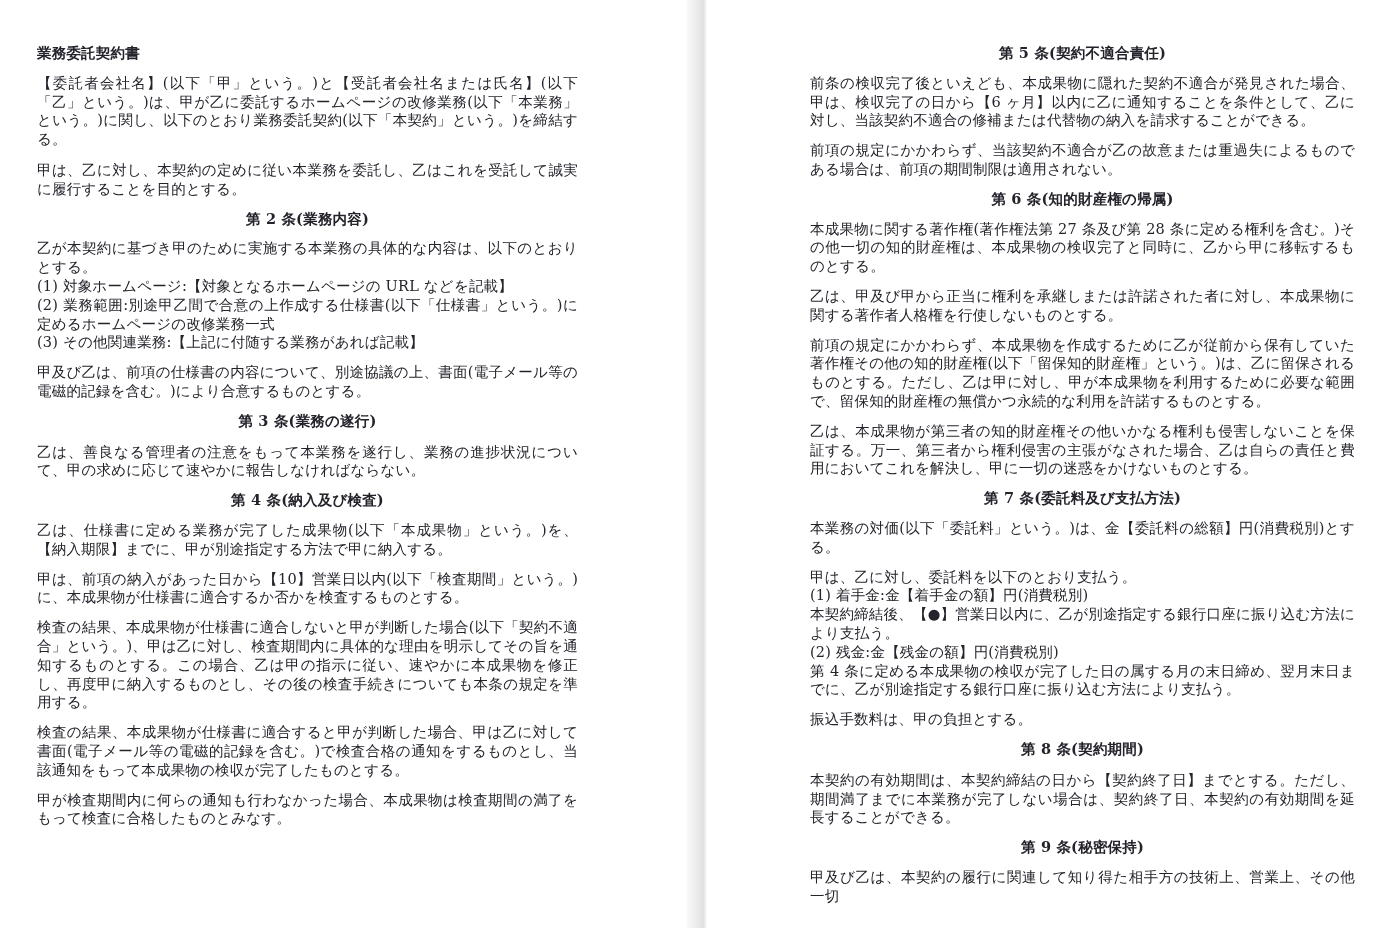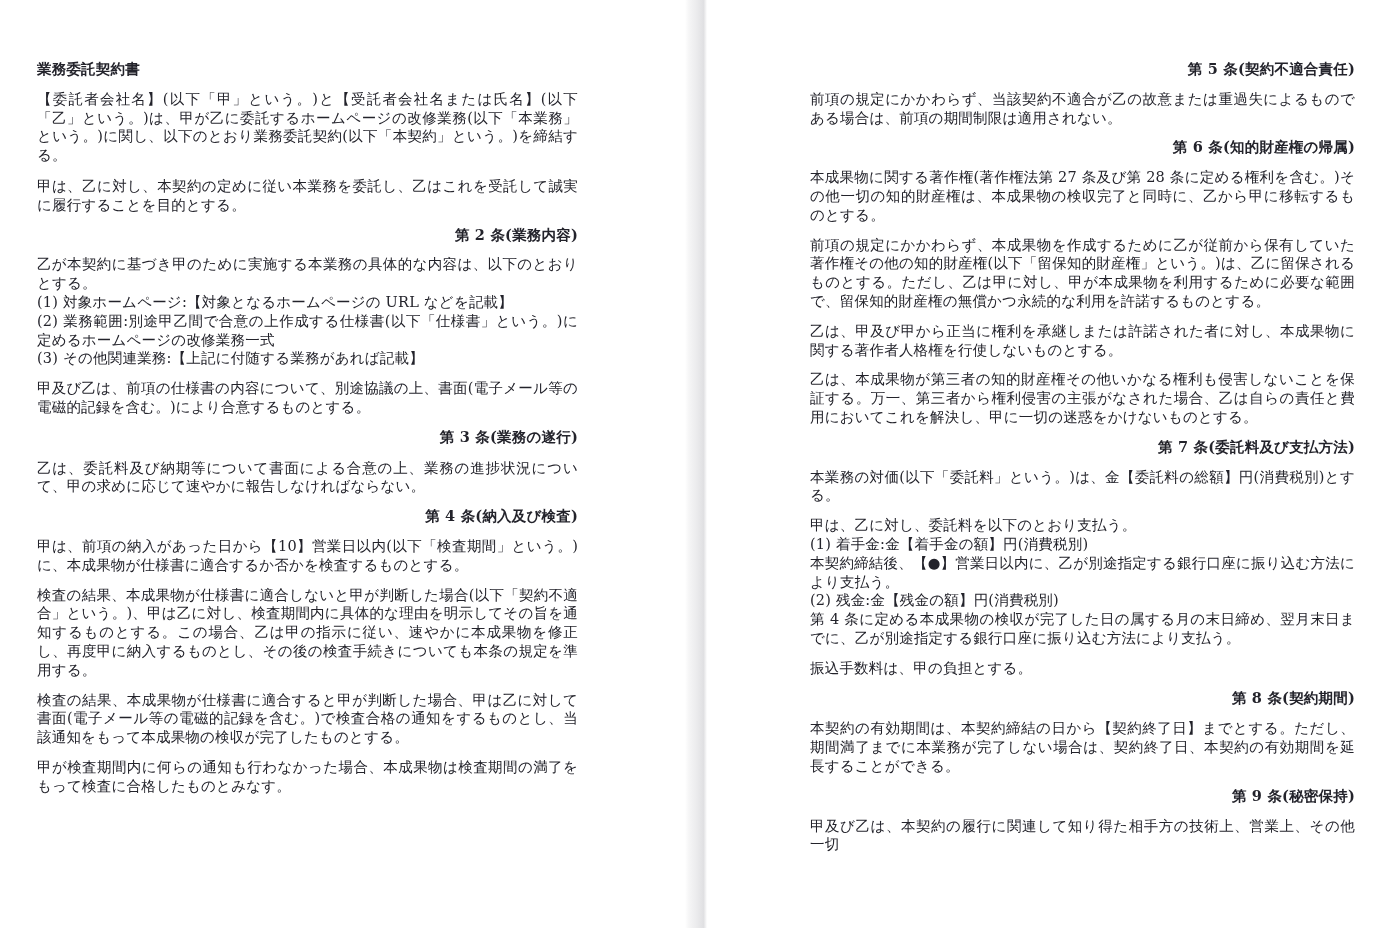--- a/index.html
+++ b/index.html
@@ -47,25 +47,25 @@
   .page-left  .content { left: 37px;  width: 541px; }
   .page-right .content { left: 103px; width: 545px; }
   .blk {
     margin: 11px 0 0 0;
     font-size: 14.5px;
     line-height: 18.8px;
     text-align: justify;
     white-space: pre-line;
     letter-spacing: 0.2px;
   }
-  .blk:first-child { margin-top: 16px; }
+  .blk:first-child { margin-top: 0; }
   .blk.tight { margin-top: 12px; }
   .h {
     font-weight: bold;
-    text-align: right;
+    text-align: center;
   }
   .doc-title {
     font-weight: bold;
   }
 </style>
 </head>
 <body>
 
 <div class="spread">
 
@@ -74,39 +74,41 @@
       <div class="blk doc-title">業務委託契約書</div>
       <div class="blk">【委託者会社名】(以下「甲」という。)と【受託者会社名または氏名】(以下「乙」という。)は、甲が乙に委託するホームページの改修業務(以下「本業務」という。)に関し、以下のとおり業務委託契約(以下「本契約」という。)を締結する。</div>
       <div class="blk tight">甲は、乙に対し、本契約の定めに従い本業務を委託し、乙はこれを受託して誠実に履行することを目的とする。</div>
       <div class="blk h">第 2 条(業務内容)</div>
       <div class="blk">乙が本契約に基づき甲のために実施する本業務の具体的な内容は、以下のとおりとする。
 (1) 対象ホームページ:【対象となるホームページの URL などを記載】
 (2) 業務範囲:別途甲乙間で合意の上作成する仕様書(以下「仕様書」という。)に定めるホームページの改修業務一式
 (3) その他関連業務:【上記に付随する業務があれば記載】</div>
       <div class="blk">甲及び乙は、前項の仕様書の内容について、別途協議の上、書面(電子メール等の電磁的記録を含む。)により合意するものとする。</div>
       <div class="blk h">第 3 条(業務の遂行)</div>
-      <div class="blk tight">乙は、委託料及び納期等について書面による合意の上、業務の進捗状況について、甲の求めに応じて速やかに報告しなければならない。</div>
+      <div class="blk tight">乙は、善良なる管理者の注意をもって本業務を遂行し、業務の進捗状況について、甲の求めに応じて速やかに報告しなければならない。</div>
       <div class="blk h">第 4 条(納入及び検査)</div>
+      <div class="blk">乙は、仕様書に定める業務が完了した成果物(以下「本成果物」という。)を、【納入期限】までに、甲が別途指定する方法で甲に納入する。</div>
       <div class="blk">甲は、前項の納入があった日から【10】営業日以内(以下「検査期間」という。)に、本成果物が仕様書に適合するか否かを検査するものとする。</div>
       <div class="blk">検査の結果、本成果物が仕様書に適合しないと甲が判断した場合(以下「契約不適合」という。)、甲は乙に対し、検査期間内に具体的な理由を明示してその旨を通知するものとする。この場合、乙は甲の指示に従い、速やかに本成果物を修正し、再度甲に納入するものとし、その後の検査手続きについても本条の規定を準用する。</div>
       <div class="blk">検査の結果、本成果物が仕様書に適合すると甲が判断した場合、甲は乙に対して書面(電子メール等の電磁的記録を含む。)で検査合格の通知をするものとし、当該通知をもって本成果物の検収が完了したものとする。</div>
       <div class="blk">甲が検査期間内に何らの通知も行わなかった場合、本成果物は検査期間の満了をもって検査に合格したものとみなす。</div>
     </div>
   </div>
 
   <div class="gutter"></div>
 
   <div class="page page-right">
     <div class="content">
       <div class="blk h">第 5 条(契約不適合責任)</div>
+      <div class="blk">前条の検収完了後といえども、本成果物に隠れた契約不適合が発見された場合、甲は、検収完了の日から【6 ヶ月】以内に乙に通知することを条件として、乙に対し、当該契約不適合の修補または代替物の納入を請求することができる。</div>
       <div class="blk">前項の規定にかかわらず、当該契約不適合が乙の故意または重過失によるものである場合は、前項の期間制限は適用されない。</div>
       <div class="blk h">第 6 条(知的財産権の帰属)</div>
       <div class="blk">本成果物に関する著作権(著作権法第 27 条及び第 28 条に定める権利を含む。)その他一切の知的財産権は、本成果物の検収完了と同時に、乙から甲に移転するものとする。</div>
+      <div class="blk">乙は、甲及び甲から正当に権利を承継しまたは許諾された者に対し、本成果物に関する著作者人格権を行使しないものとする。</div>
       <div class="blk">前項の規定にかかわらず、本成果物を作成するために乙が従前から保有していた著作権その他の知的財産権(以下「留保知的財産権」という。)は、乙に留保されるものとする。ただし、乙は甲に対し、甲が本成果物を利用するために必要な範囲で、留保知的財産権の無償かつ永続的な利用を許諾するものとする。</div>
-      <div class="blk">乙は、甲及び甲から正当に権利を承継しまたは許諾された者に対し、本成果物に関する著作者人格権を行使しないものとする。</div>
       <div class="blk">乙は、本成果物が第三者の知的財産権その他いかなる権利も侵害しないことを保証する。万一、第三者から権利侵害の主張がなされた場合、乙は自らの責任と費用においてこれを解決し、甲に一切の迷惑をかけないものとする。</div>
       <div class="blk h">第 7 条(委託料及び支払方法)</div>
       <div class="blk">本業務の対価(以下「委託料」という。)は、金【委託料の総額】円(消費税別)とする。</div>
       <div class="blk">甲は、乙に対し、委託料を以下のとおり支払う。
 (1) 着手金:金【着手金の額】円(消費税別)
 本契約締結後、【●】営業日以内に、乙が別途指定する銀行口座に振り込む方法により支払う。
 (2) 残金:金【残金の額】円(消費税別)
 第 4 条に定める本成果物の検収が完了した日の属する月の末日締め、翌月末日までに、乙が別途指定する銀行口座に振り込む方法により支払う。</div>
       <div class="blk">振込手数料は、甲の負担とする。</div>
       <div class="blk h">第 8 条(契約期間)</div>

